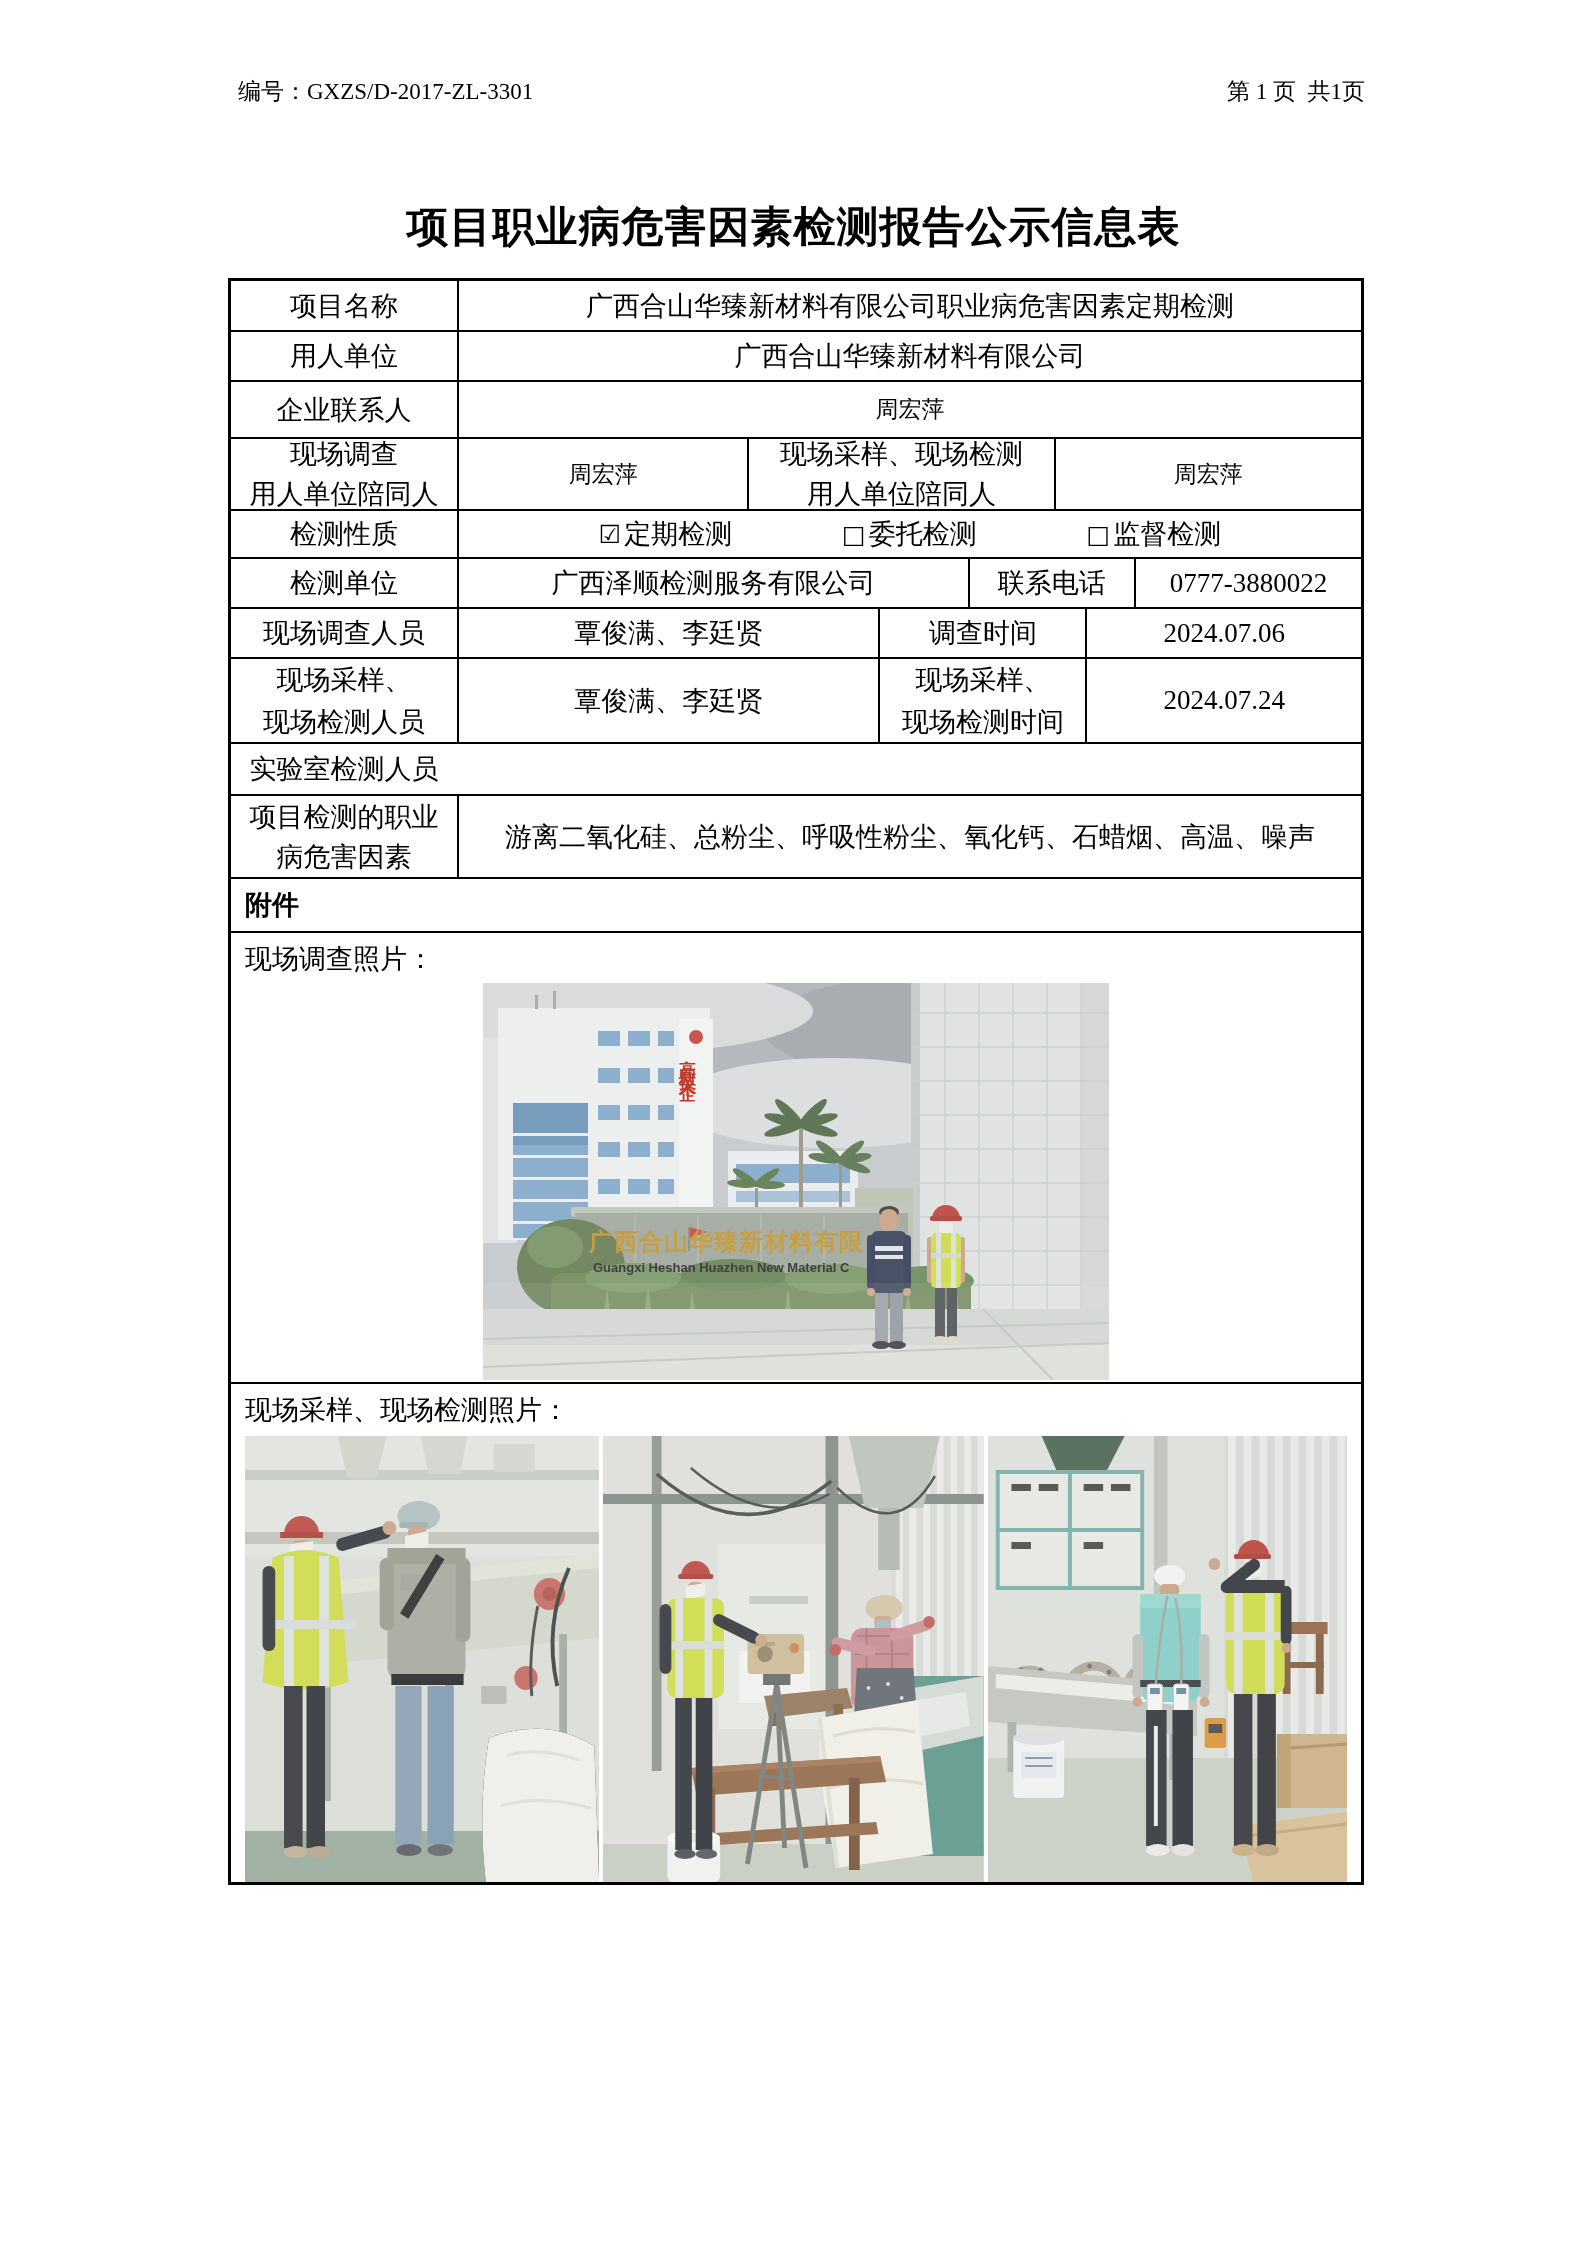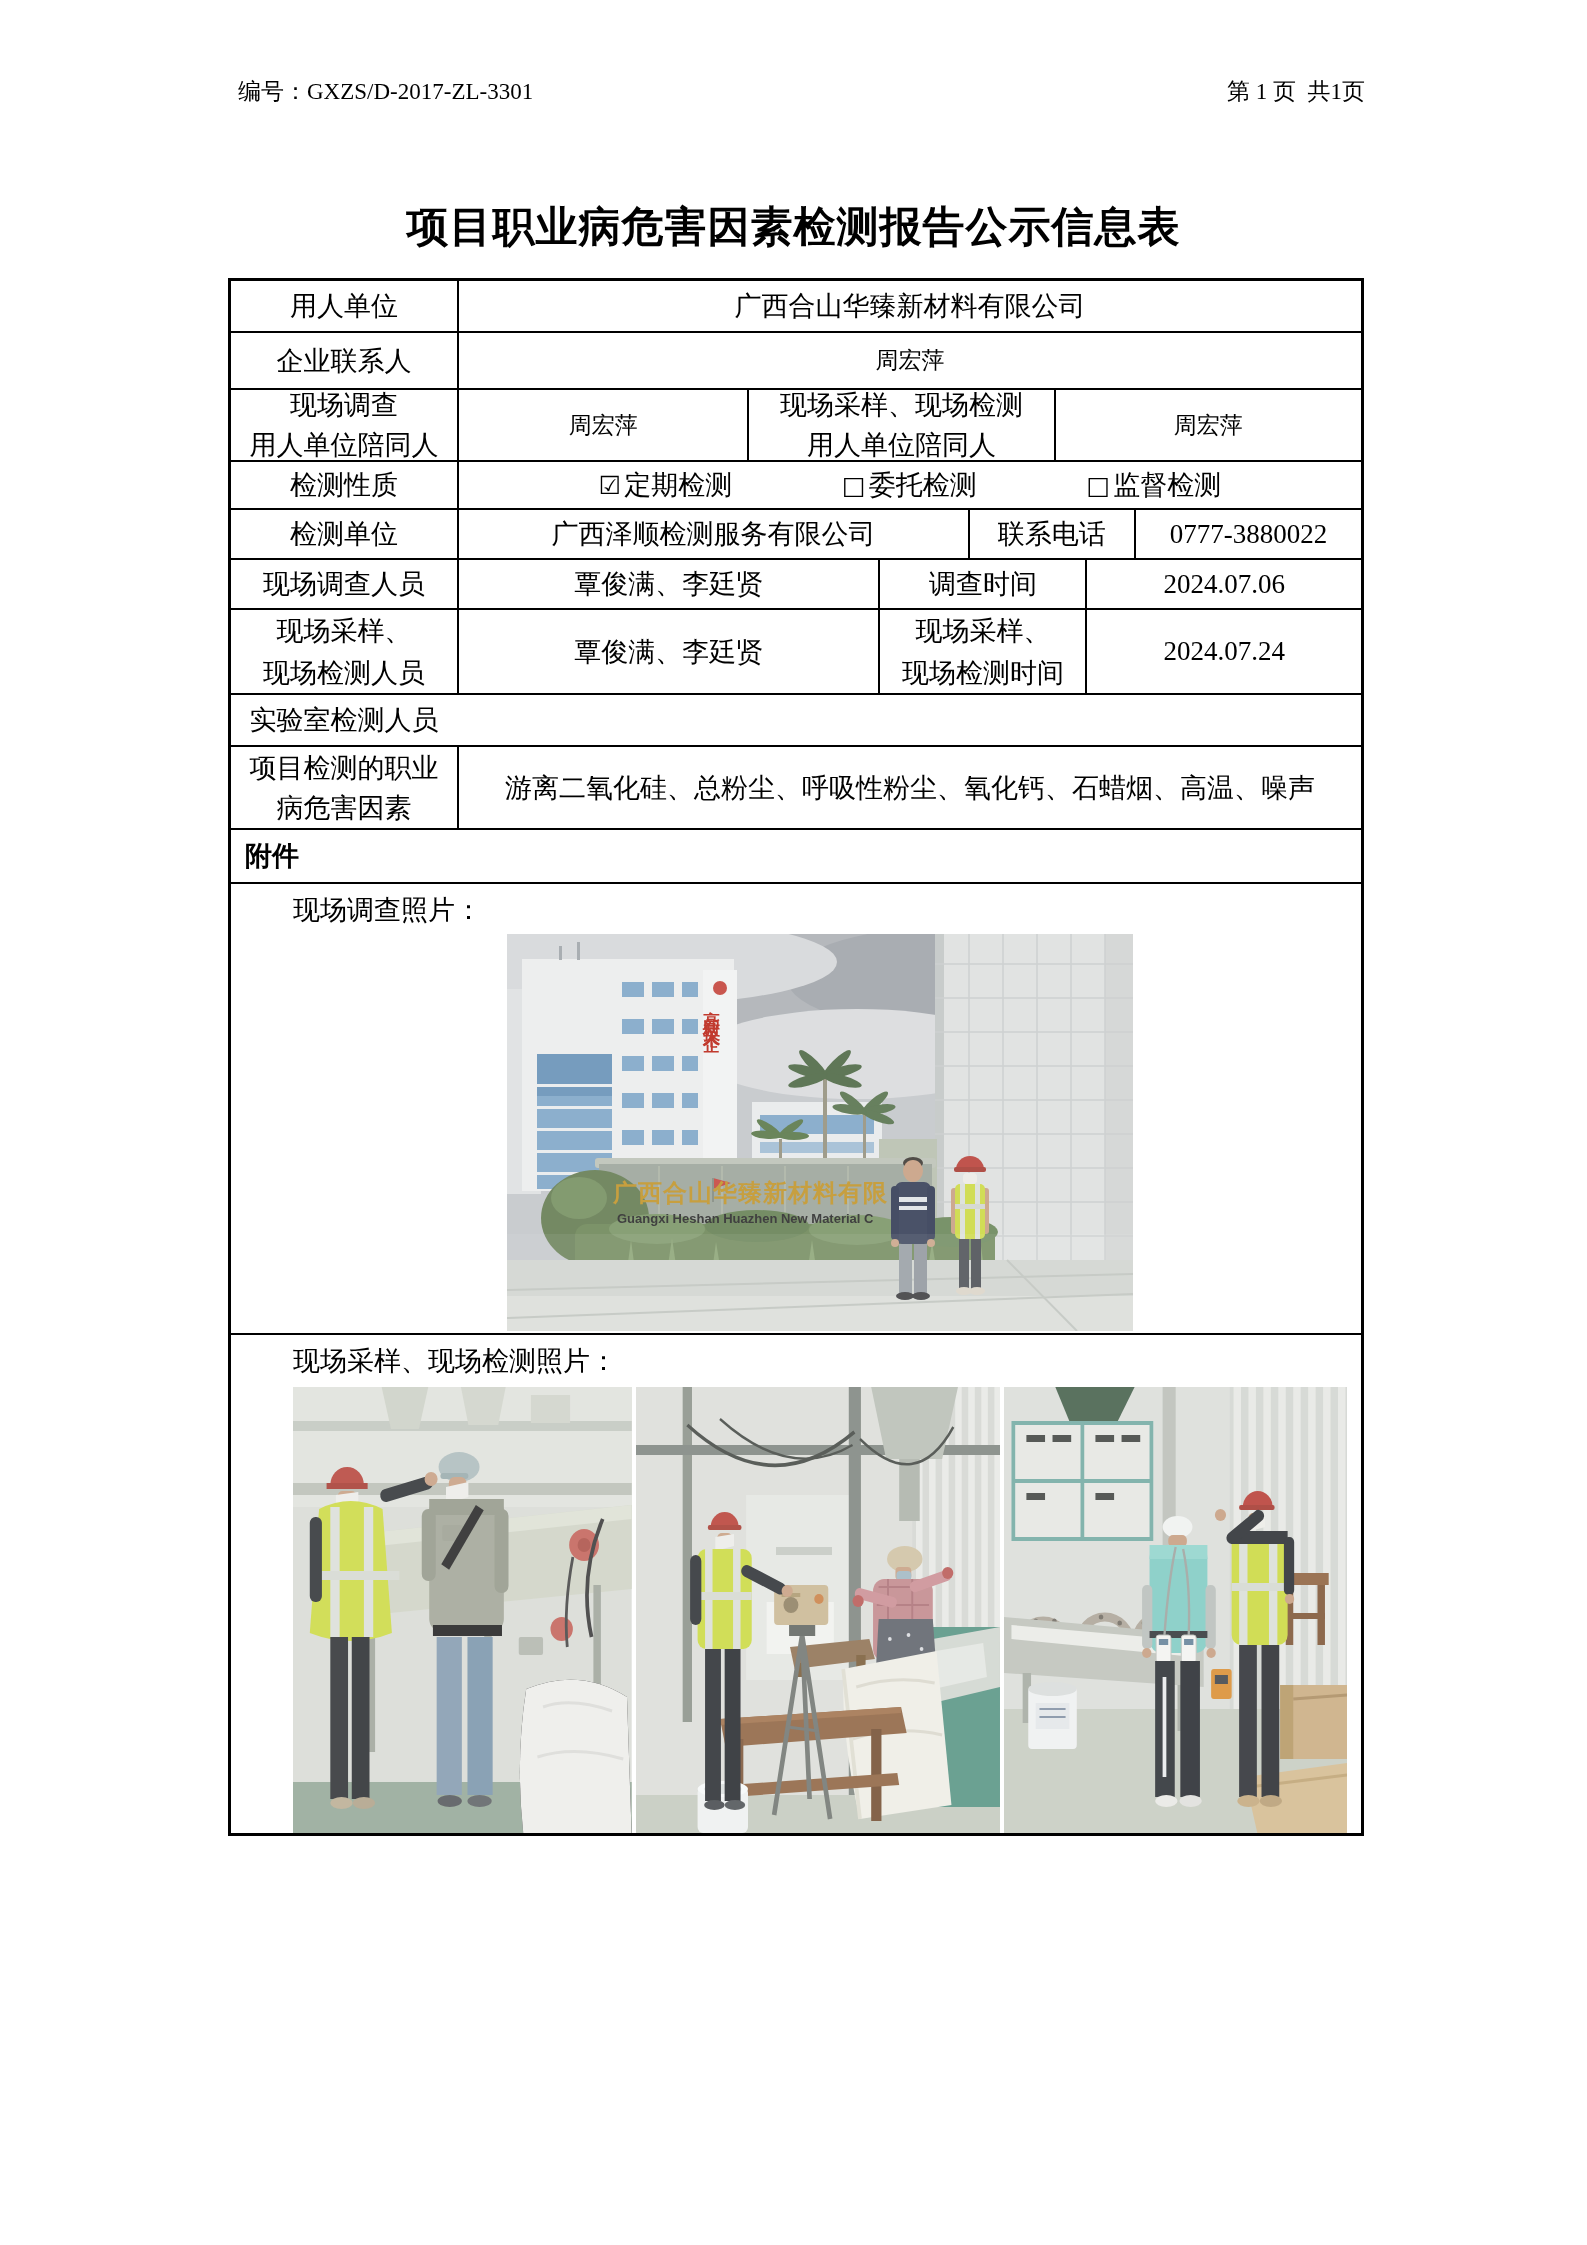--- a/index.html
+++ b/index.html
@@ -22,21 +22,21 @@
   .h53{height:53px;} .h85{height:85px;} .h52{height:52px;} .h83{height:83px;} .h54{height:54px;}
   .h451{height:451px;} .h500{height:500px;}
   .sm{font-size:23px;}
   .bold{font-weight:bold;}
   .left{justify-content:flex-start;text-align:left;padding-left:14px;}
   .lines div{line-height:40px;}
   .lines.tall div{line-height:42px;}
   .nature-cell{justify-content:space-evenly;padding:2px 30px;}
   .opt{white-space:nowrap;}
   .opt .box{font-family:"DejaVu Sans",sans-serif;font-size:25px;margin-right:3px;}
-  .photo-row{display:block;text-align:left;padding:8px 14px 0 14px;margin-left:48px;}
+  .photo-row{display:block;text-align:left;padding:8px 14px 0 14px;}
   .photo-label{font-size:27px;}
   .photo-gate{position:relative;width:626px;height:397px;margin:6px auto 0 auto;overflow:hidden;}
   .photo-strip{display:flex;gap:4px;margin-top:8px;}
   .pframe{overflow:hidden;position:relative;}
   .pb{width:361px;height:448px;} .pc{width:388px;height:448px;} .pd{width:366px;height:448px;}
   .pframe svg,.photo-gate svg{display:block;width:100%;height:100%;}
   .v-sign{position:absolute;left:196px;top:64px;writing-mode:vertical-rl;text-orientation:upright;
         color:#c13a2e;font-size:17px;letter-spacing:6px;font-weight:bold;line-height:1;}
   .sign-cn{position:absolute;left:106px;top:243px;color:#c79f3f;font-size:24px;font-weight:bold;
         letter-spacing:1px;white-space:nowrap;}
@@ -50,20 +50,24 @@
 
   <div class="doc-header">
     <span>编号：GXZS/D-2017-ZL-3301</span>
     <span>第 1 页  共1页</span>
   </div>
 
   <h1 class="doc-title">项目职业病危害因素检测报告公示信息表</h1>
 
   <div class="report-table">
 
+    <div class="trow h49">
+      <div class="cell w20">项目名称</div>
+      <div class="cell rest">广西合山华臻新材料有限公司职业病危害因素定期检测</div>
+    </div>
 
     <div class="trow h50">
       <div class="cell w20">用人单位</div>
       <div class="cell rest">广西合山华臻新材料有限公司</div>
     </div>
 
 
     <div class="trow h51">
       <div class="cell w20">企业联系人</div>
       <div class="cell rest sm">周宏萍</div>

